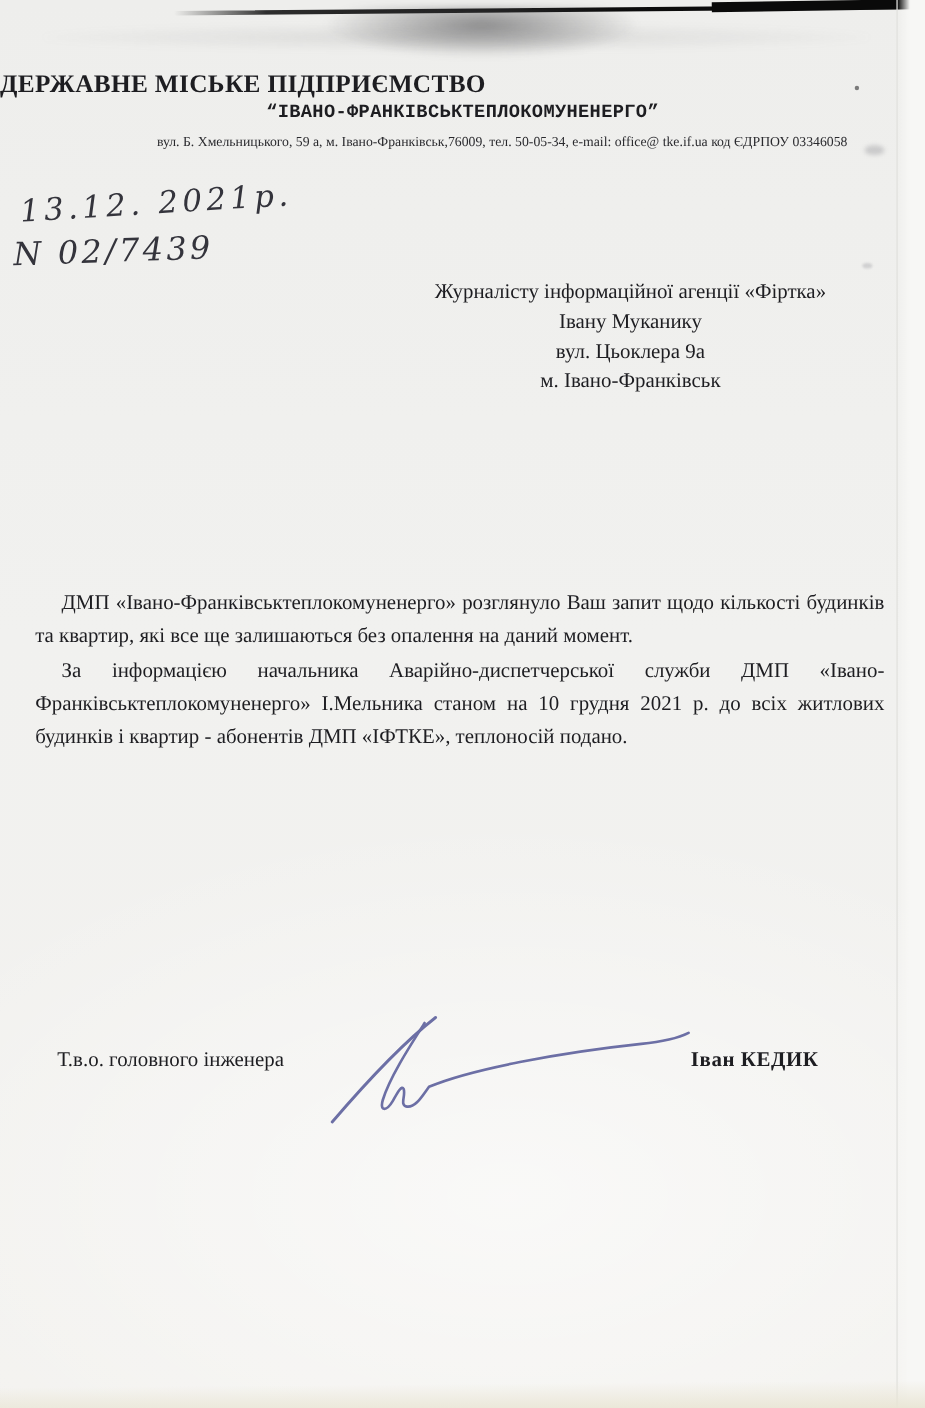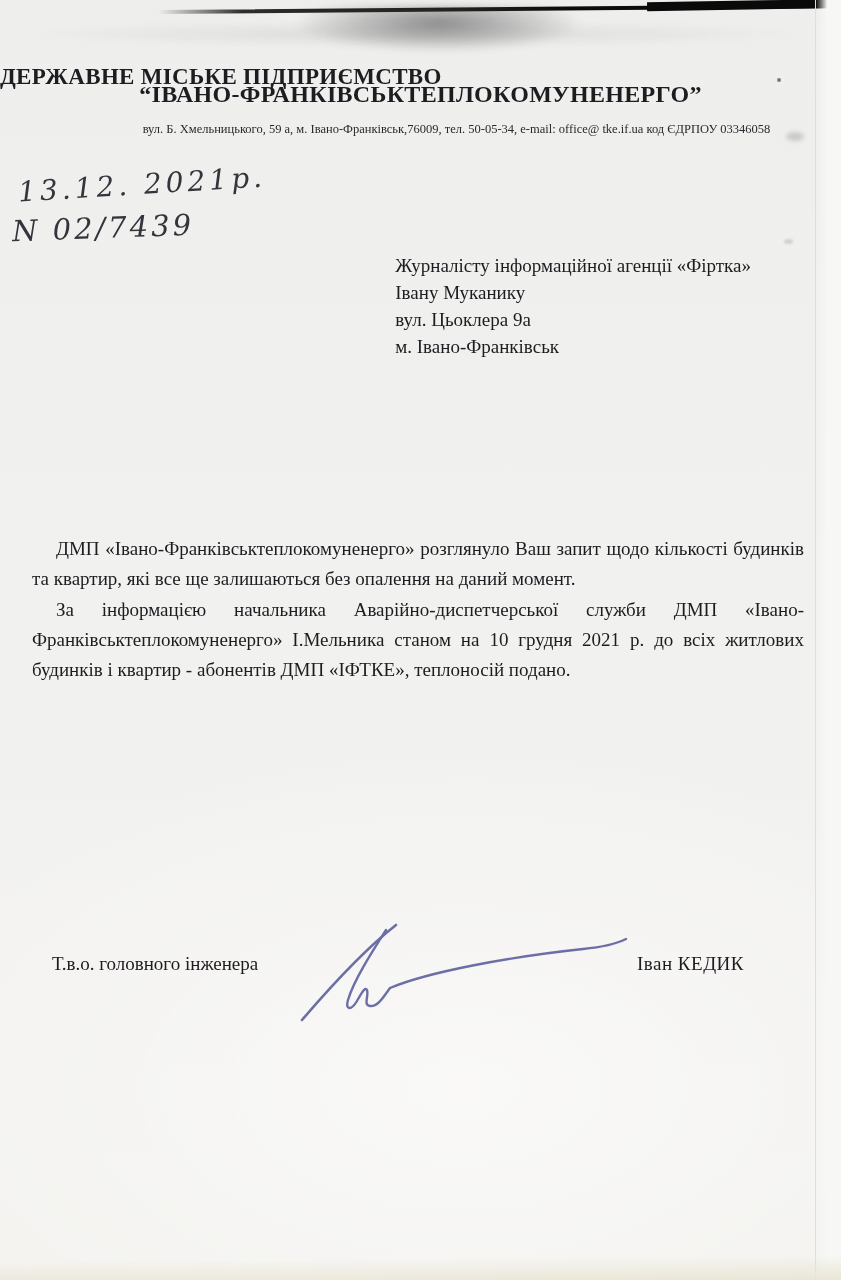--- a/index.html
+++ b/index.html
@@ -59,22 +59,22 @@
     background: linear-gradient(180deg, rgba(233,229,214,0) 0%, #e9e5d4 90%);
     transform: rotate(-0.45deg);
   }
 
   
   .org-line-1 {
     position: absolute; top: 64px; left: 0; width: 100%;
     text-align: left; font-weight: bold; font-size: 23px; letter-spacing: .3px;
   }
   .org-line-2 {
-    position: absolute; top: 81px; left: 0; width: 100%;
-    text-align: center; font-weight: bold; font-size: 24px; letter-spacing: .3px;
+    position: absolute; top: 93px; left: 0; width: 100%;
+    text-align: center; font-weight: bold; font-size: 17px; letter-spacing: .3px; font-family: Liberation Mono, monospace;
   }
   .address-line {
     position: absolute; top: 122px; left: 0; width: 100%;
     text-align: center; font-size: 12.5px; color: #2a2a2e; padding-left: 36px;
   }
 
   
   .hand {
     font-family: "DejaVu Serif", serif;
     font-style: italic;
@@ -88,36 +88,36 @@
   }
   .hand-number {
     position: absolute; left: 12px; top: 211px;
     font-size: 29px; letter-spacing: 3px;
     transform: rotate(-2deg);
   }
 
   
   .recipient {
     position: absolute; top: 252px; right: 90px;
-    text-align: left; font-size: 19px; line-height: 27px;
+    text-align: center; font-size: 19px; line-height: 27px;
   }
 
   
   .body-text {
     position: absolute; top: 534px; left: 32px; width: 772px;
     font-size: 19px; line-height: 30.3px; text-align: justify;
   }
   .body-text p { margin: 0; text-indent: 24px; }
 
   
   .sig-title {
     position: absolute; left: 36px; top: 953px; font-size: 19px; margin-left: 16px;
   }
   .sig-name {
-    position: absolute; right: 97px; top: 953px; font-size: 19px; letter-spacing: .5px;
+    position: absolute; right: 97px; top: 953px; font-size: 19px; letter-spacing: .5px; font-weight: bold;
   }
   .sig-svg {
     position: absolute; left: 288px; top: 918px; width: 345px; height: 108px;
   }
 </style>
 </head>
 <body>
 
 <div class="page">
 

